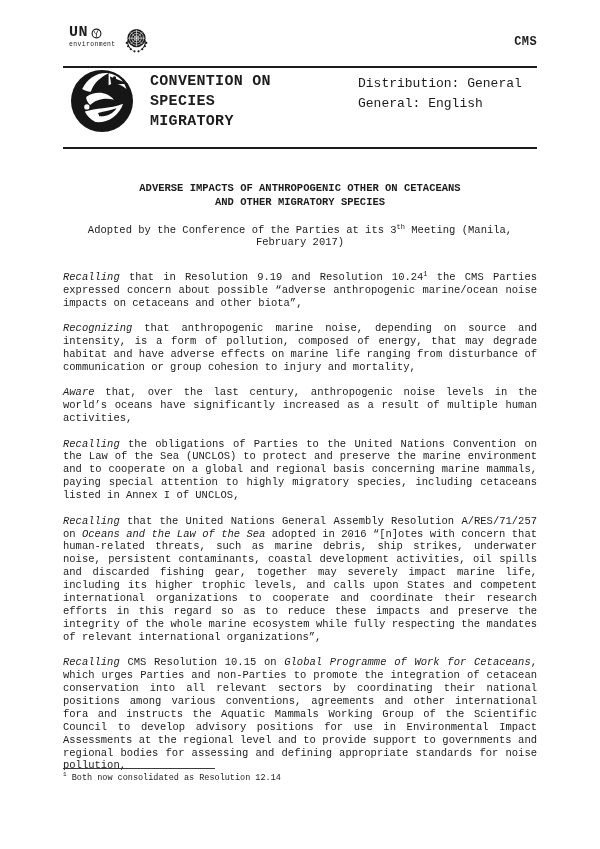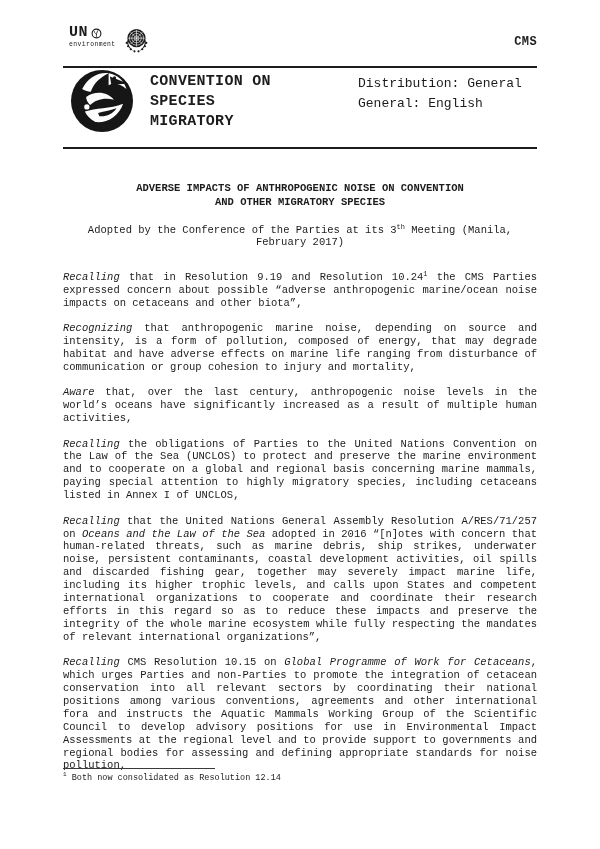--- a/index.html
+++ b/index.html
@@ -186,21 +186,21 @@
       </div>
     </div>
   </div>
 
   <div class="content-pad">
     <div class="rule"></div>
   </div>
 
   <div class="content-pad">
     <div class="doc-title">
-      <div>ADVERSE IMPACTS OF ANTHROPOGENIC NOISE ON CONVENTION</div>
+      <div>ADVERSE IMPACTS OF ANTHROPOGENIC OTHER ON CETACEANS</div>
       <div>AND OTHER MIGRATORY SPECIES</div>
     </div>
 
     <div class="adopted">
       <span>Adopted by the Conference of the Parties at its 3</span><sup>th</sup><span> Meeting (Manila, February 2017)</span>
     </div>
 
     <div class="paragraphs" id="paragraphs">
         <p><span class="run-italic">Recalling</span><span> that in Resolution 9.19 and Resolution 10.24</span><sup>1</sup><span> the CMS Parties expressed concern about possible “adverse anthropogenic marine/ocean noise impacts on cetaceans and other biota”,</span></p>
         <p><span class="run-italic">Recognizing</span><span> that anthropogenic marine noise, depending on source and intensity, is a form of pollution, composed of energy, that may degrade habitat and have adverse effects on marine life ranging from disturbance of communication or group cohesion to injury and mortality,</span></p>

